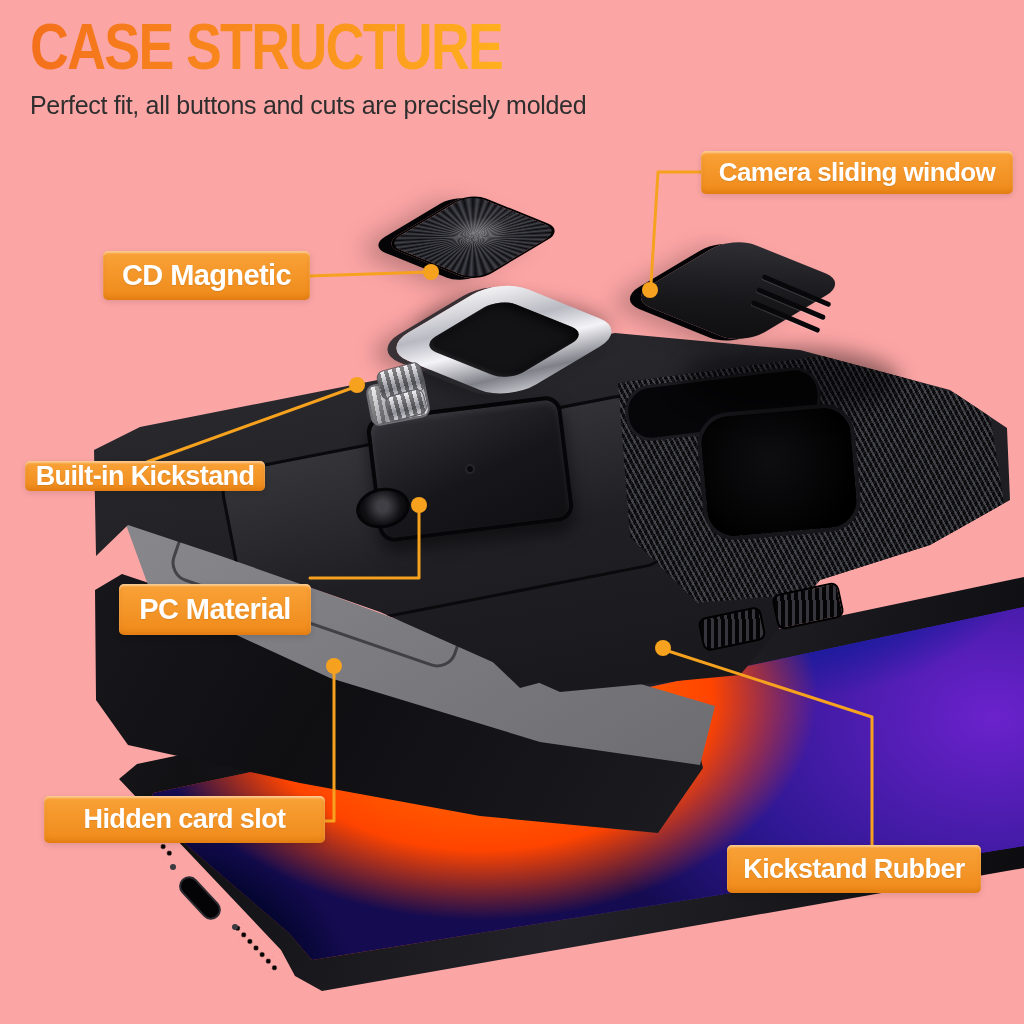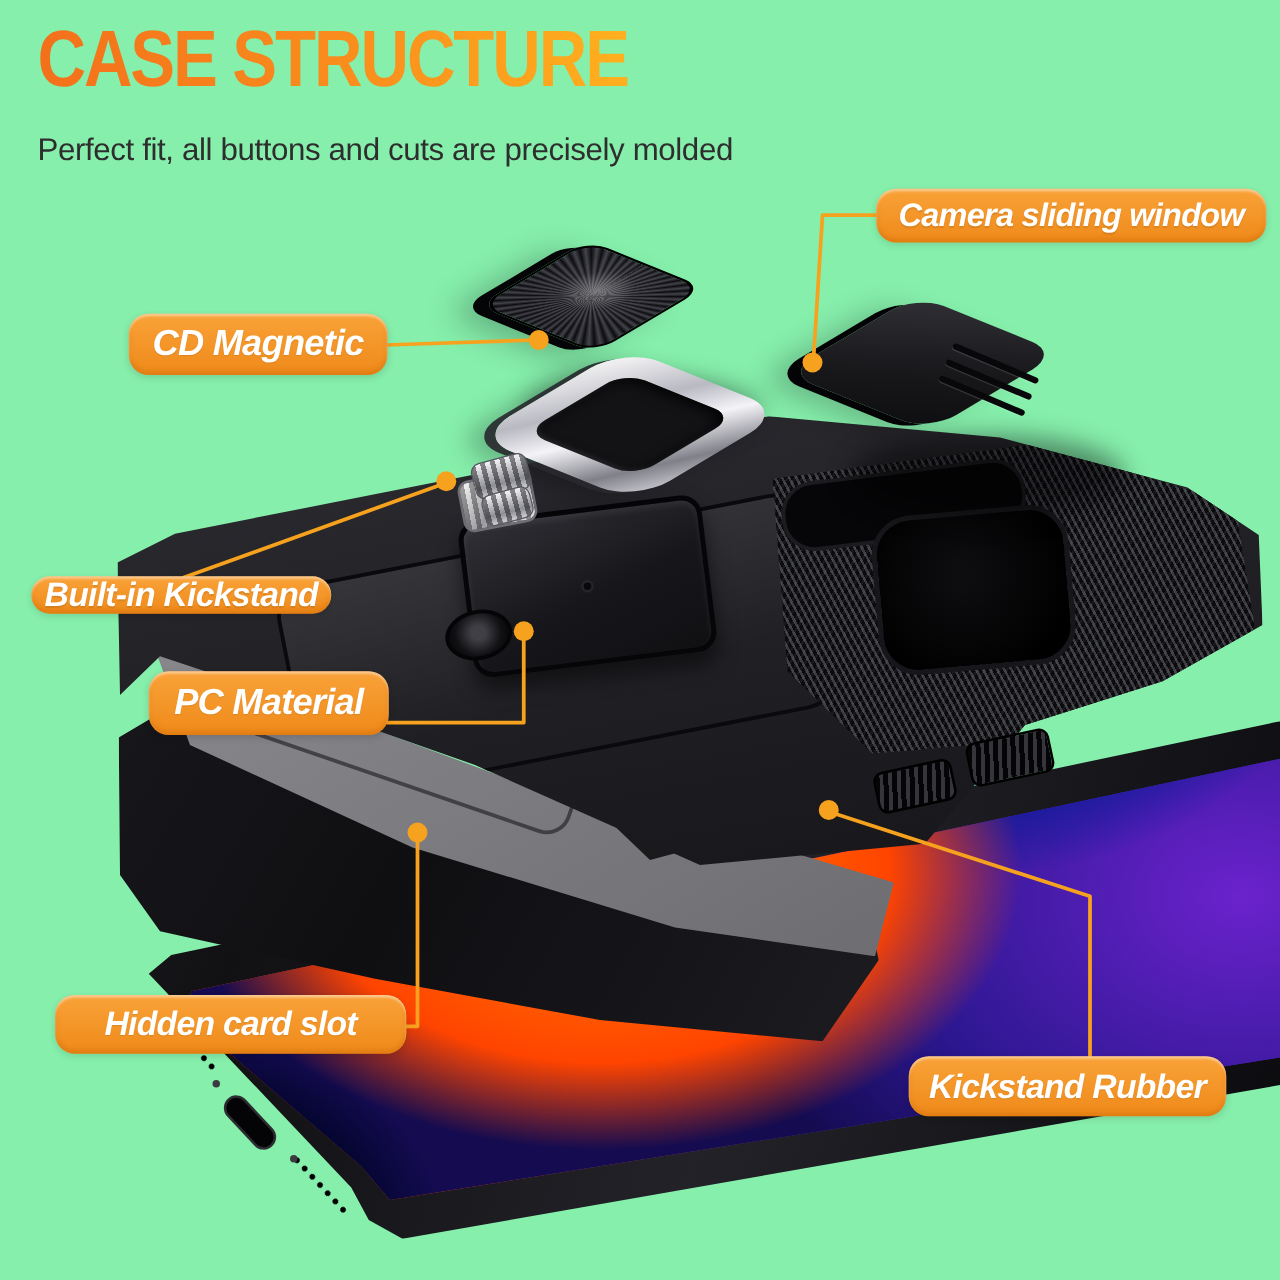--- a/index.html
+++ b/index.html
@@ -1,30 +1,30 @@
 <!DOCTYPE html>
 <html><head>
 <meta charset="utf-8">
 <style>
   html,body{margin:0;padding:0;background:#e8e8e8;}
   *{box-sizing:border-box;}
   .stage{
-    position:relative;width:1024px;height:1024px;background:#86efac;
+    position:relative;width:1024px;height:1024px;background:#fca5a5;
     overflow:hidden;font-family:"Liberation Sans",sans-serif;padding-left:46px;
   }
   
   .hdr{position:absolute;left:30px;top:14px;z-index:12;}
   .hdr h1{margin:0;font-size:64px;line-height:66px;font-weight:bold;}
   .title-text{
     display:inline-block;transform:scaleX(.84);transform-origin:0 50%;
     letter-spacing:-2px;white-space:nowrap;
     background:linear-gradient(90deg,#F4701B 0%,#F98F1D 55%,#FFB01E 100%);
     -webkit-background-clip:text;background-clip:text;color:transparent;
   }
-  .hdr .sub{margin-top:23px;font-size:25px;line-height:35px;color:#2e2e2e;letter-spacing:-.3px;}
+  .hdr .sub{margin-top:8px;font-size:25px;line-height:35px;color:#2e2e2e;letter-spacing:-.3px;}
   .full{position:absolute;left:0;top:0;width:1024px;height:1024px;}
   
   .phone-body{
     z-index:1;background:linear-gradient(105deg,#2a2a30,#111114 30%,#222228 62%,#0b0b0e 100%);
     clip-path:polygon(119px 779px,137px 764px,1024px 577px,1024px 868px,322px 991px,295px 976px,281px 950px);
   }
   .phone-screen{
     z-index:2;
     clip-path:polygon(153px 793px,1024px 607px,1024px 846px,312px 960px,289px 933px,148px 812px);
     background:
@@ -137,29 +137,28 @@
   .groove.g1{top:2px;} .groove.g2{top:16px;} .groove.g3{top:30px;}
   .shadow-under-cover{position:absolute;left:680px;top:348px;width:220px;height:66px;border-radius:50%;
     background:rgba(0,0,0,.42);filter:blur(10px);z-index:6;}
   .shadow-under-disc{position:absolute;left:420px;top:300px;width:190px;height:54px;border-radius:50%;
     background:rgba(0,0,0,.30);filter:blur(9px);z-index:6;}
   
   .leaders{position:absolute;left:0;top:0;z-index:11;pointer-events:none;}
   .callout{
     position:absolute;display:flex;align-items:center;justify-content:center;
     background:linear-gradient(180deg,#F9A238,#EF8A1A);
-    border-radius:16px;color:#fff;font-weight:bold;font-size:27px;letter-spacing:-.6px;
+    border-radius:5px;color:#fff;font-weight:bold;font-size:27px;letter-spacing:-.6px;
     white-space:nowrap;z-index:12;text-shadow:0 1px 1px rgba(0,0,0,.10);
     box-shadow:inset 0 2px 2px rgba(255,255,255,.45),inset 0 -3px 4px rgba(198,96,0,.35),0 2px 6px rgba(0,0,0,.12);
-    font-style:italic;
   }
   .co-camera {left:701px;top:151px;width:312px;height:43px;font-size:26px;}
   .co-cd     {left:103px;top:251px;width:207px;height:49px;font-size:29px;}
   .co-kick   {left:25px; top:461px;width:240px;height:30px;}
-  .co-pc     {left:119px;top:537px;width:192px;height:51px;font-size:29px;}
+  .co-pc     {left:119px;top:584px;width:192px;height:51px;font-size:29px;}
   .co-hidden {left:44px; top:796px;width:281px;height:47px;}
   .co-cushion{left:727px;top:845px;width:254px;height:48px;}
 </style>
 </head>
 <body>
 
 <div class="stage">
 
   <div class="hdr">
     <h1><span class="title-text">CASE STRUCTURE</span></h1>

